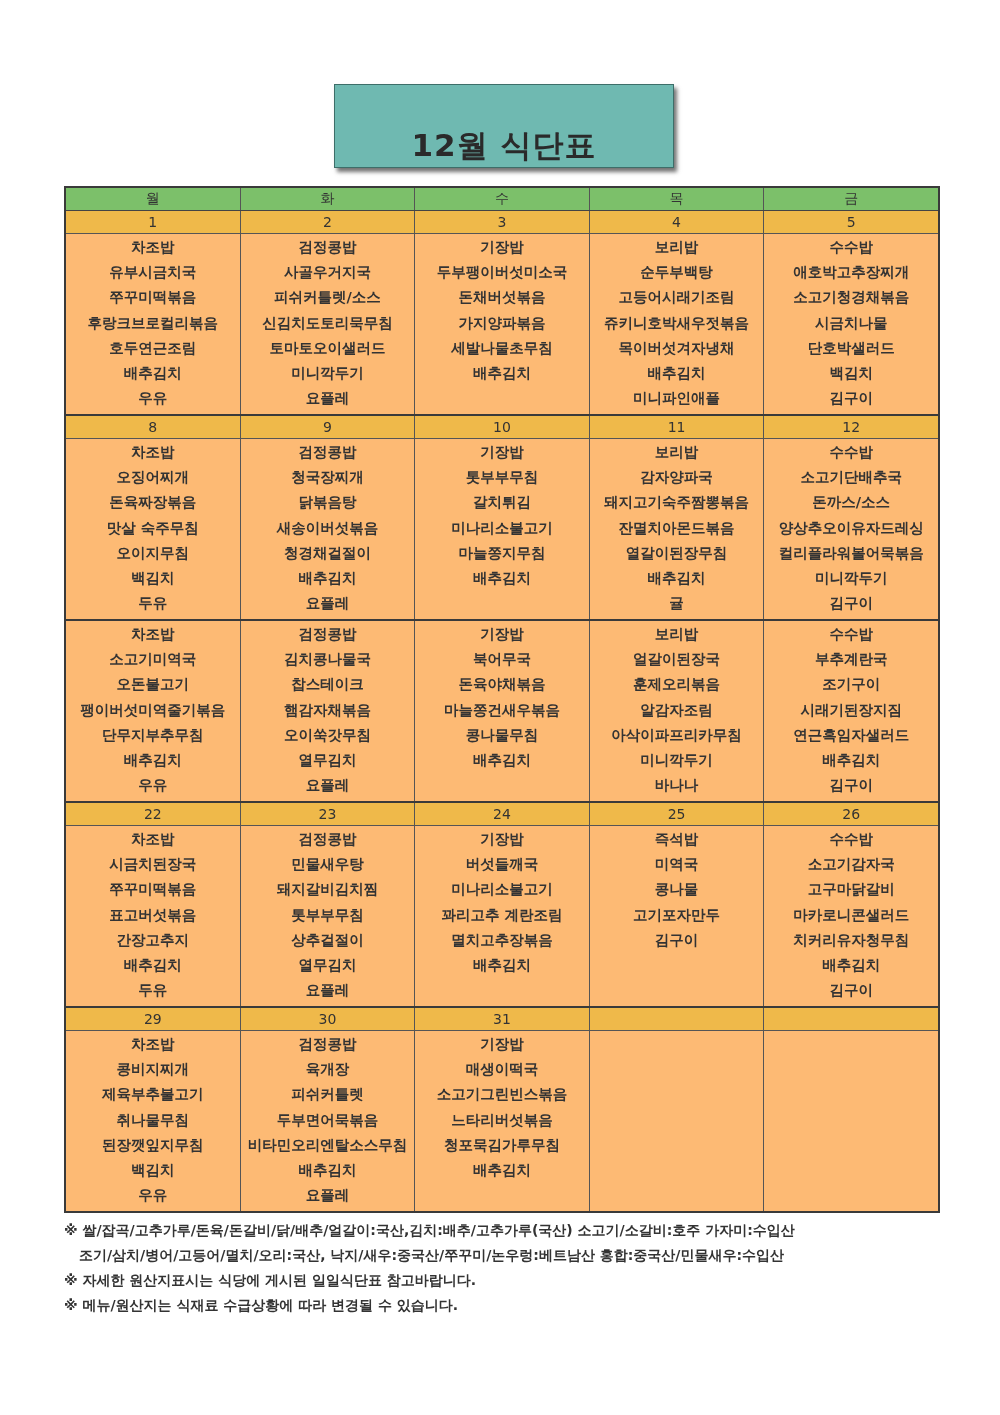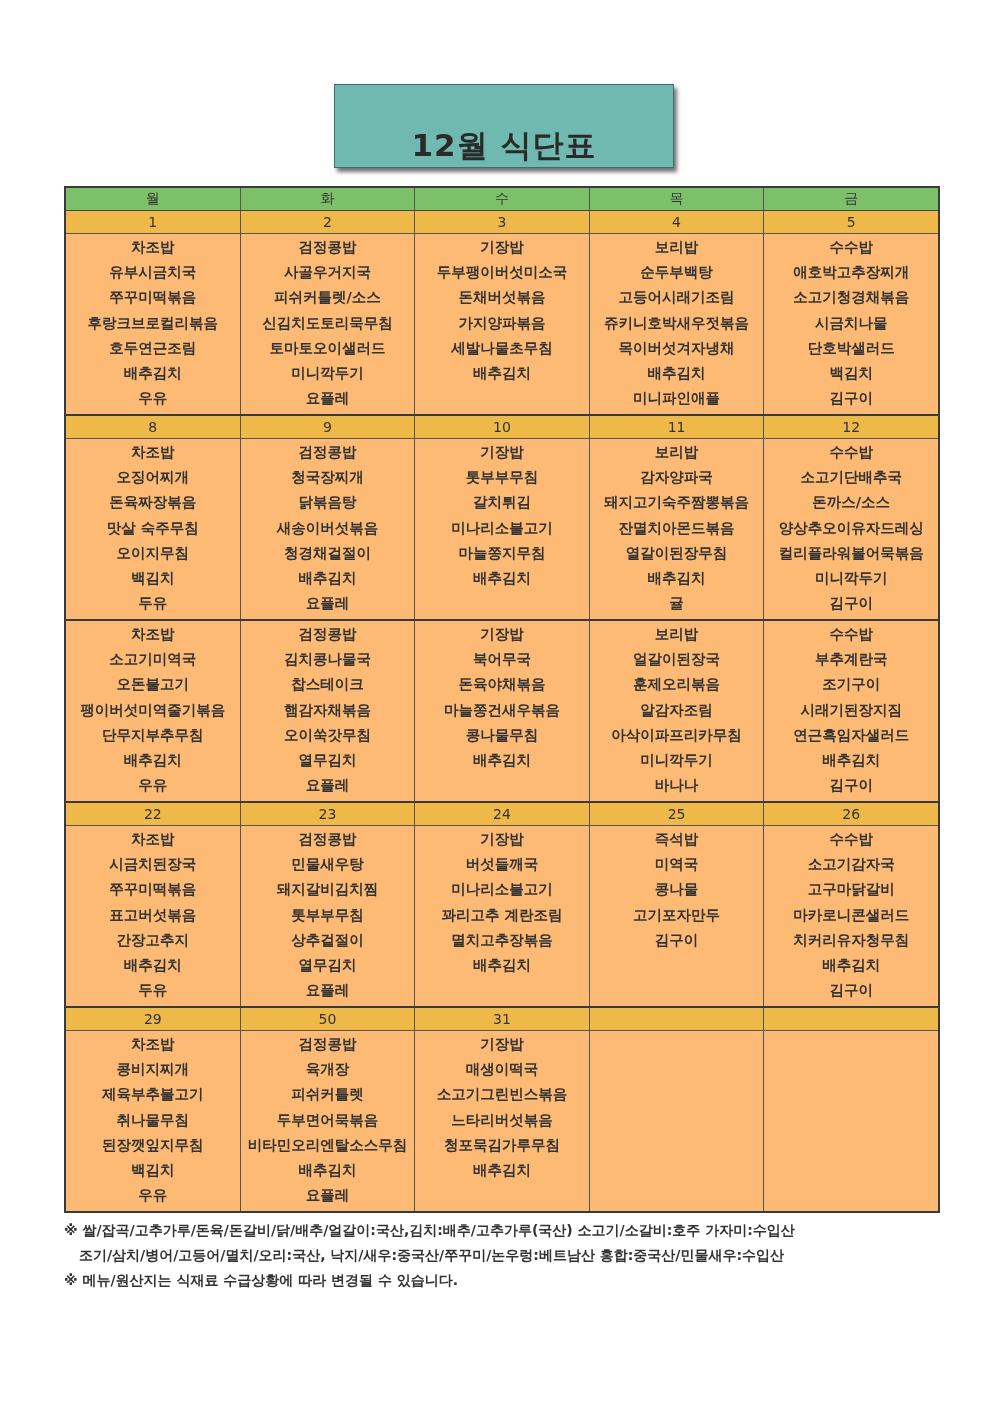--- a/index.html
+++ b/index.html
@@ -253,21 +253,21 @@
           <span class="item">소고기감자국</span>
           <span class="item">고구마닭갈비</span>
           <span class="item">마카로니콘샐러드</span>
           <span class="item">치커리유자청무침</span>
           <span class="item">배추김치</span>
           <span class="item">김구이</span>
         </div>
       </div>
       <div class="row date-row">
         <div class="cell">29</div>
-        <div class="cell">50</div>
+        <div class="cell">30</div>
         <div class="cell">31</div>
         <div class="cell"></div>
         <div class="cell"></div>
       </div>
       <div class="row menu-row">
         <div class="cell">
           <span class="item">차조밥</span>
           <span class="item">콩비지찌개</span>
           <span class="item">제육부추불고기</span>
           <span class="item">취나물무침</span>
@@ -294,14 +294,15 @@
         </div>
         <div class="cell"></div>
         <div class="cell"></div>
       </div>
     </div>
 </div>
 
 <div class="notes">
   <span class="line">※ 쌀/잡곡/고추가루/돈육/돈갈비/닭/배추/얼갈이:국산,김치:배추/고추가루(국산) 소고기/소갈비:호주 가자미:수입산</span>
   <span class="line indent">조기/삼치/병어/고등어/멸치/오리:국산, 낙지/새우:중국산/쭈꾸미/논우렁:베트남산 홍합:중국산/민물새우:수입산</span>
+  <span class="line">※ 자세한 원산지표시는 식당에 게시된 일일식단표 참고바랍니다.</span>
   <span class="line">※ 메뉴/원산지는 식재료 수급상황에 따라 변경될 수 있습니다.</span>
 </div>
 
 </body></html>

